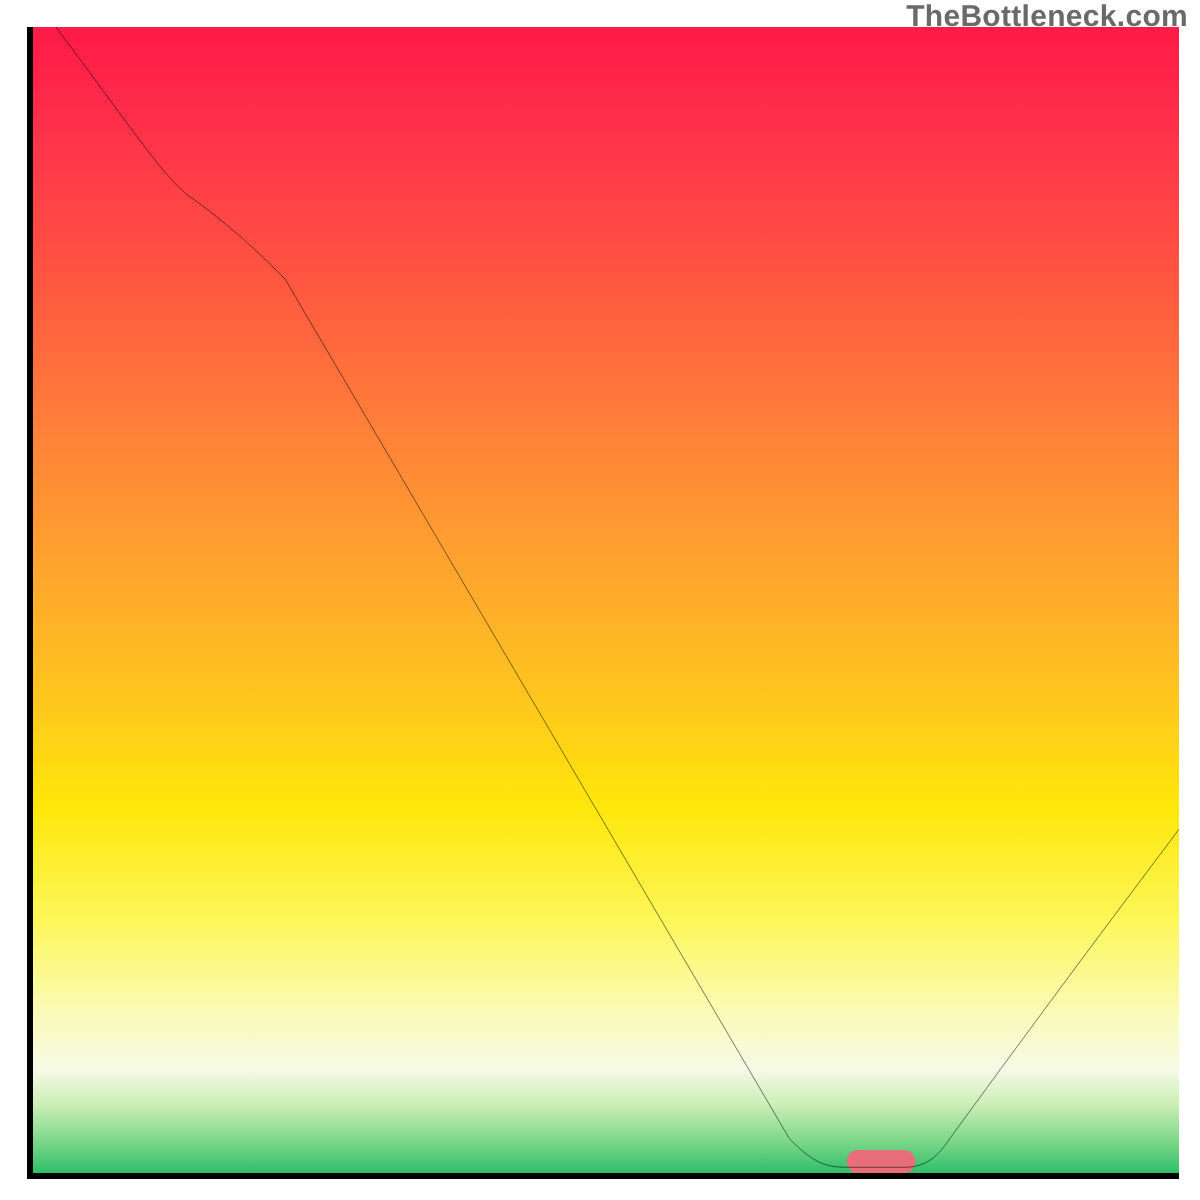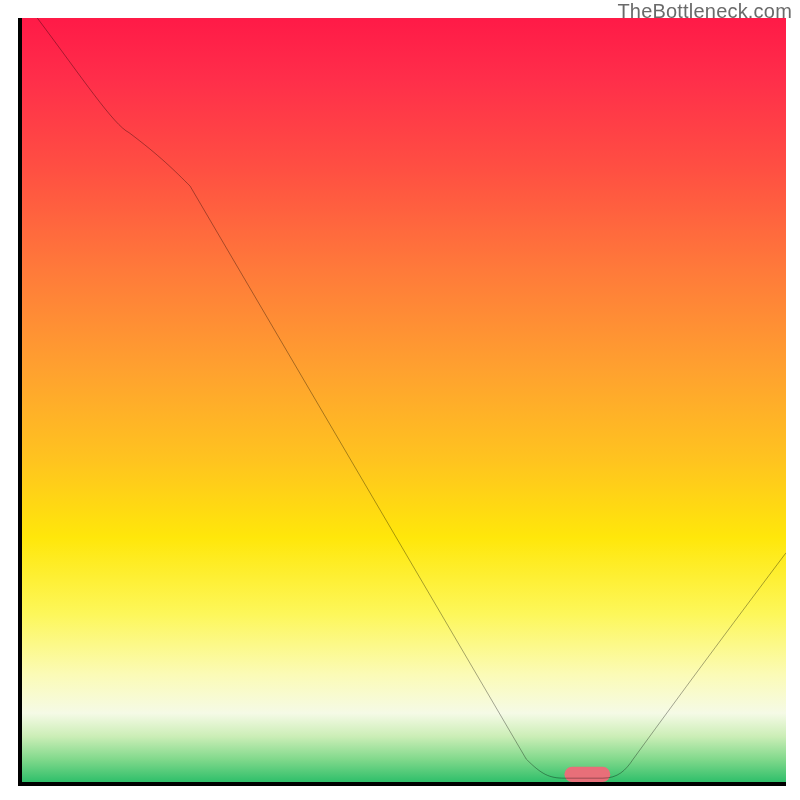--- a/index.html
+++ b/index.html
@@ -51,21 +51,21 @@
     position: absolute;
     inset: 0;
     width: 100%;
     height: 100%;
   }
   .watermark {
     position: absolute;
     top: 0;
     right: 8px;
     font-size: 20px;
-    font-weight: 400;
+    font-weight: 700;
     color: #6a6a6a;
     letter-spacing: 0.2px;
   }
 </style>
 </head>
 <body>
 
 <div class="chart-frame">
 
   <div class="watermark">TheBottleneck.com</div>

